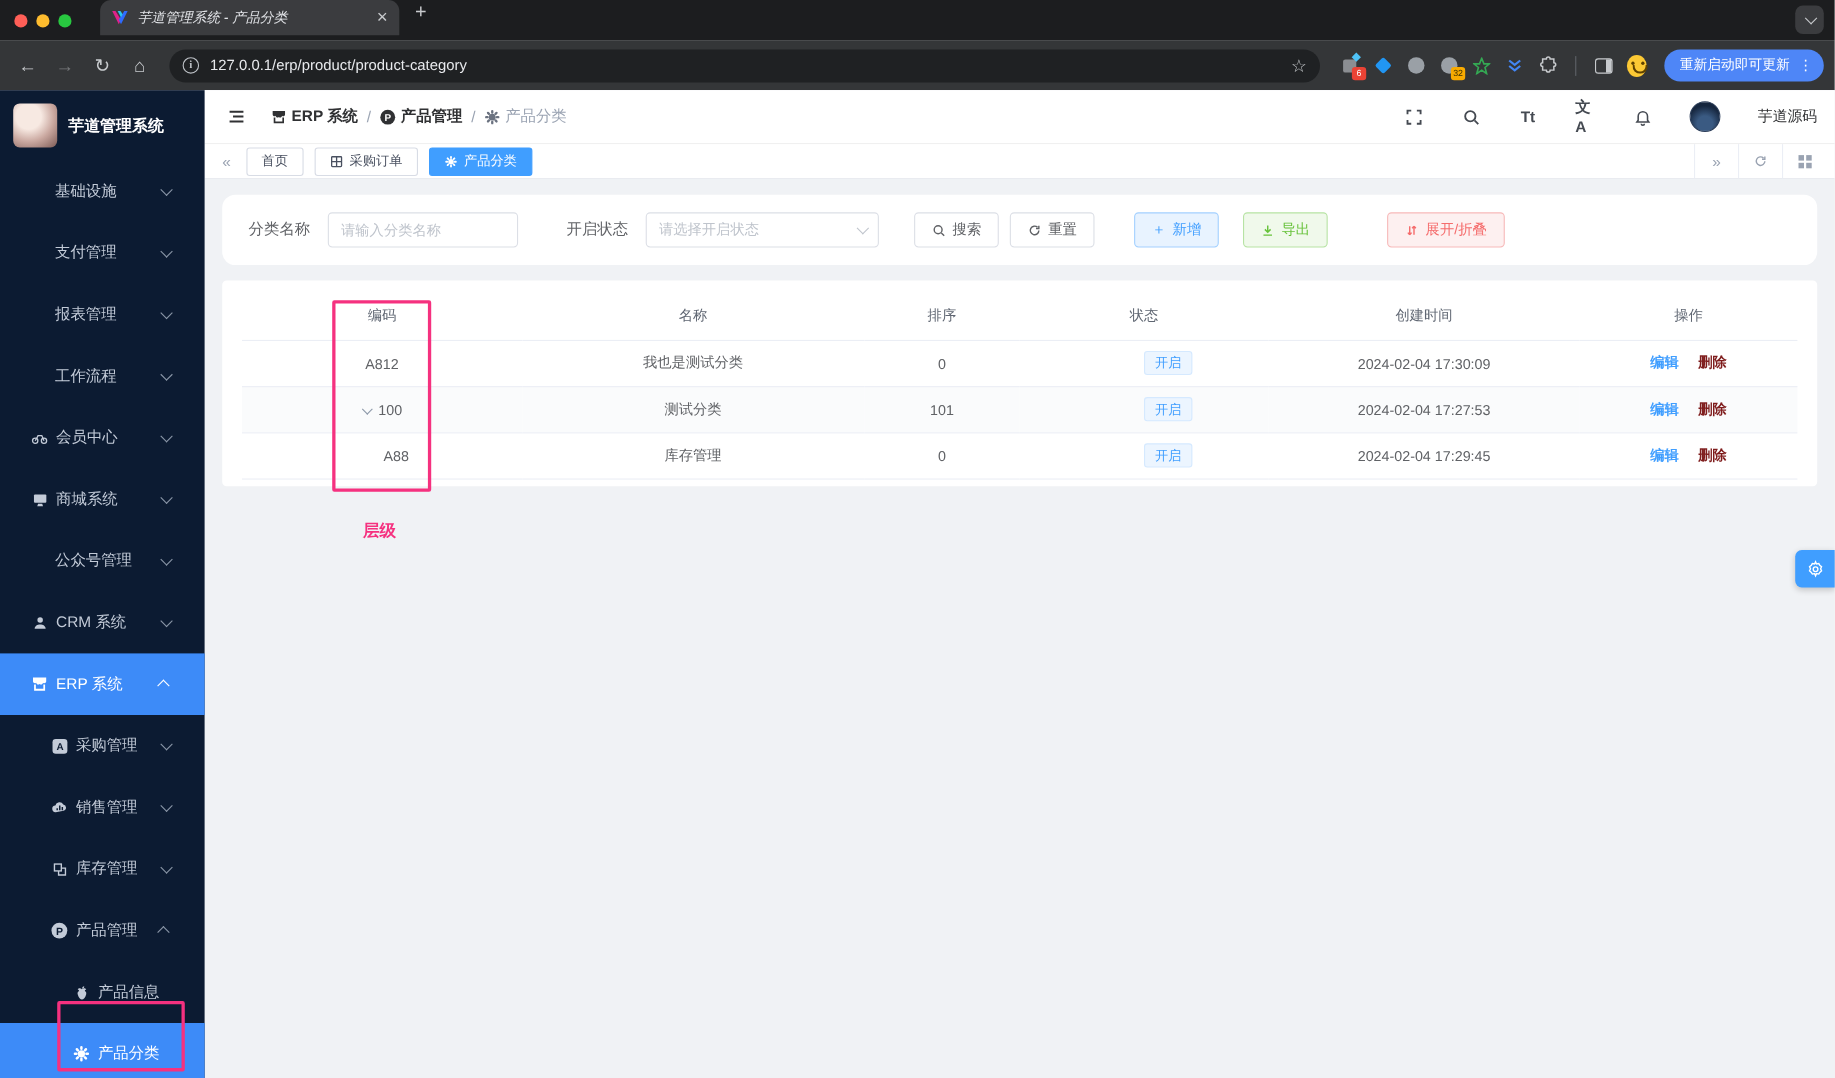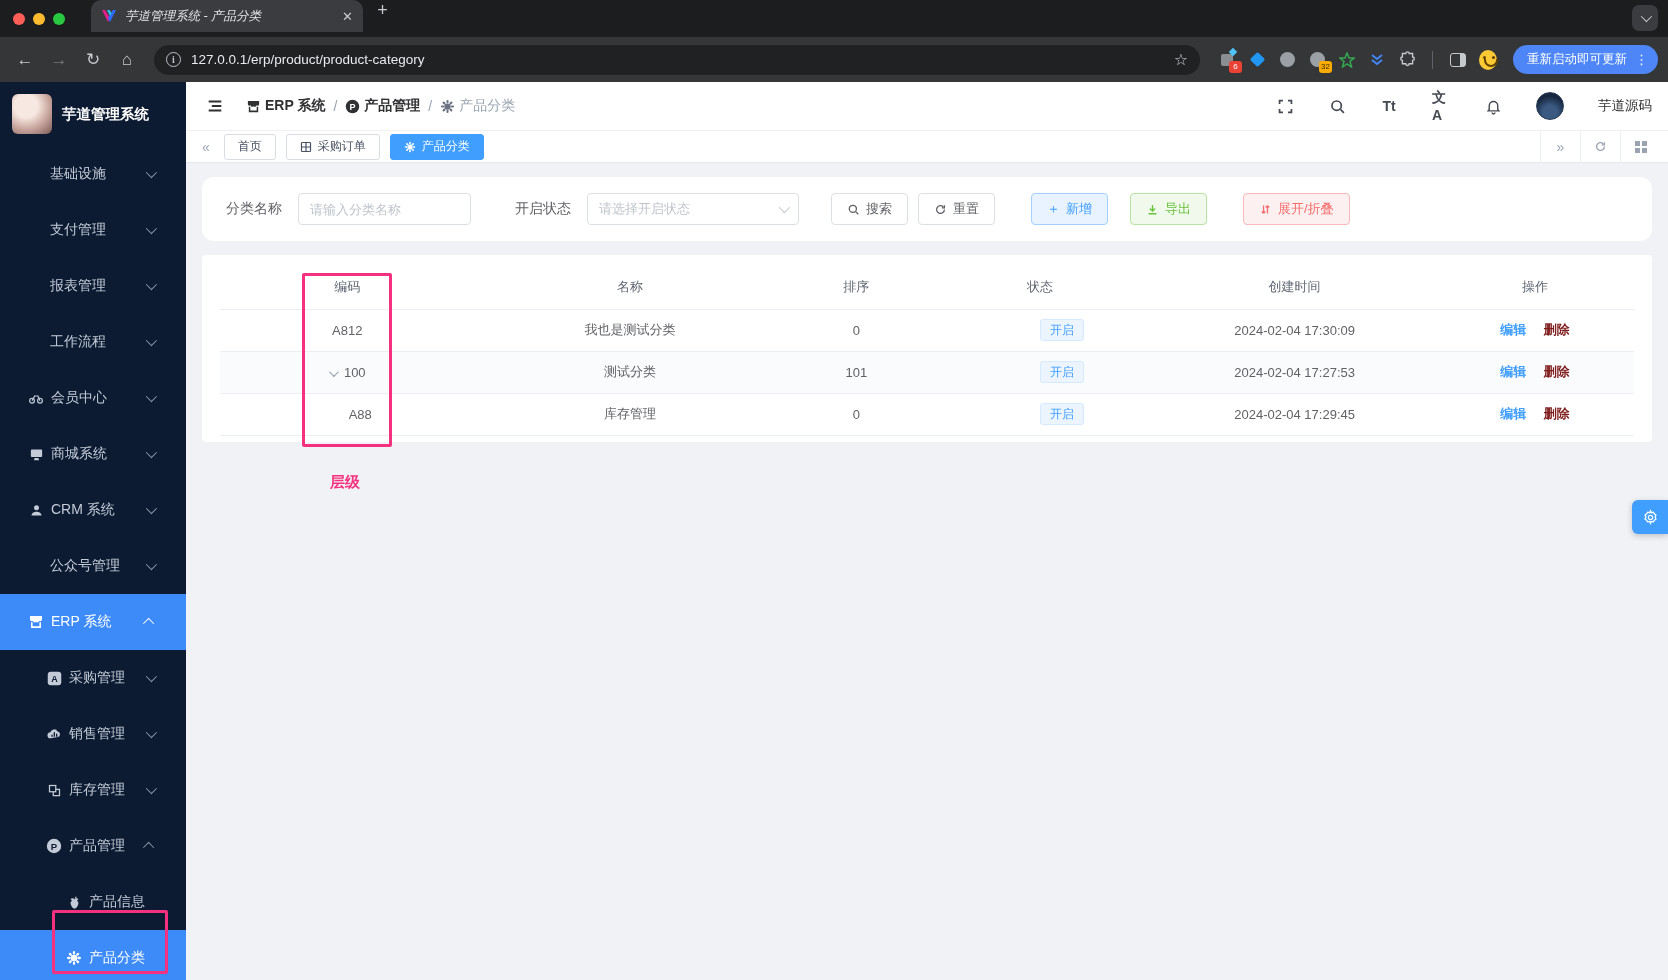--- a/index.html
+++ b/index.html
@@ -84,21 +84,21 @@
   .card { background:#fff; border-radius:4px; }
   .filter-card { padding:16px; display:flex; align-items:center; gap:10px;border-radius:12px; }
   .flabel { font-size:14px; color:#606266; margin:0 6px 0 8px; white-space:nowrap; }
   .finput { width:173px; height:32px; border:1px solid #dcdfe6; border-radius:4px; padding:0 11px; font-size:13px; color:#303133; background:#fff; font-family:inherit; }
   .finput::placeholder { color:#bfc4cc; }
   .fselect { width:212px; height:32px; border:1px solid #dcdfe6; border-radius:4px; padding:0 11px; font-size:13px; color:#bfc4cc; display:flex; align-items:center; justify-content:space-between; background:#fff; }
   .btn { height:32px; border-radius:4px; border:1px solid #dcdfe6; background:#fff; color:#606266; font-size:13px; display:flex; align-items:center; gap:6px; padding:0 15px; white-space:nowrap; font-family:inherit; cursor:pointer; }
   .btn-search { margin-left:22px; }
   .btn-add { background:#e8f3ff; border-color:#a3d0ff; color:#409eff; margin-left:26px; }
   .btn-export { background:#f0f9eb; border-color:#b7e3a4; color:#67c23a; margin-left:12px; }
-  .btn-expand { background:#fdf0f0; border-color:#f7b9b9; color:#f56c6c; margin-left:26px; }
+  .btn-expand { background:#fdf0f0; border-color:#f7b9b9; color:#f56c6c; margin-left:44px; }
 
   .table-wrap { margin-top:14px; position:relative; }
   .table-card { padding:10px 18px 6px; }
   table { width:100%; border-collapse:collapse; table-layout:fixed; }
   th { font-size:13px; color:#5f6672; font-weight:normal; height:44px; text-align:center; border-bottom:1px solid #ebeef5; }
   td { font-size:13px; color:#606266; height:42px; text-align:center; border-bottom:1px solid #ebeef5; }
   tr.striped td { background:#fafbfc; }
   .rowchev { display:inline-block; width:7px; height:7px; border-right:1.4px solid #8b97a8; border-bottom:1.4px solid #8b97a8; transform:rotate(45deg) translateY(-2px); margin-right:8px; }
   .indent { padding-left:26px; }
   .statchip { display:inline-block; font-size:12px; color:#409eff; background:#ecf5ff; border:1px solid #d5e9ff; border-radius:3px; padding:2px 9px; line-height:16px;margin-left:44px; }
@@ -236,32 +236,32 @@
         <div class="mi">
           <span class="mico">
             <svg class="ic" width="15" height="15" viewBox="0 0 24 24" fill="#c3cbd8">
                 <rect x="3" y="4" width="18" height="12" rx="1.5"></rect>
                 <path d="M9 17.5h6l1.2 3.5H7.8z"></path>
               </svg>
           </span>
           <span class="mlabel">商城系统</span>
             <span class="chev down"></span>
         </div>
+        <div class="mi noicon">
+          <span class="mlabel">公众号管理</span>
+            <span class="chev down"></span>
+        </div>
         <div class="mi">
           <span class="mico">
             <svg class="ic" width="15" height="15" viewBox="0 0 24 24" fill="#c3cbd8">
                 <circle cx="12" cy="7.5" r="4"></circle>
                 <path d="M4 20c0-4.2 4-6.2 8-6.2s8 2 8 6.2z"></path>
               </svg>
           </span>
           <span class="mlabel">CRM 系统</span>
-            <span class="chev down"></span>
-        </div>
-        <div class="mi noicon">
-          <span class="mlabel">公众号管理</span>
             <span class="chev down"></span>
         </div>
 
         <div class="mi active">
           <span class="mico">
             <svg class="ic" width="16" height="16" viewBox="0 0 24 24" fill="#ffffff">
                 <path d="M3 3h18v5.2a2.6 2.6 0 01-4.4 1.8A2.6 2.6 0 0112 11.6 2.6 2.6 0 017.4 10 2.6 2.6 0 013 8.2z"></path>
                 <path d="M4.5 12.5v8.5h15v-8.5h-2.4v5.8H6.9v-5.8z"></path>
               </svg>
           </span>

